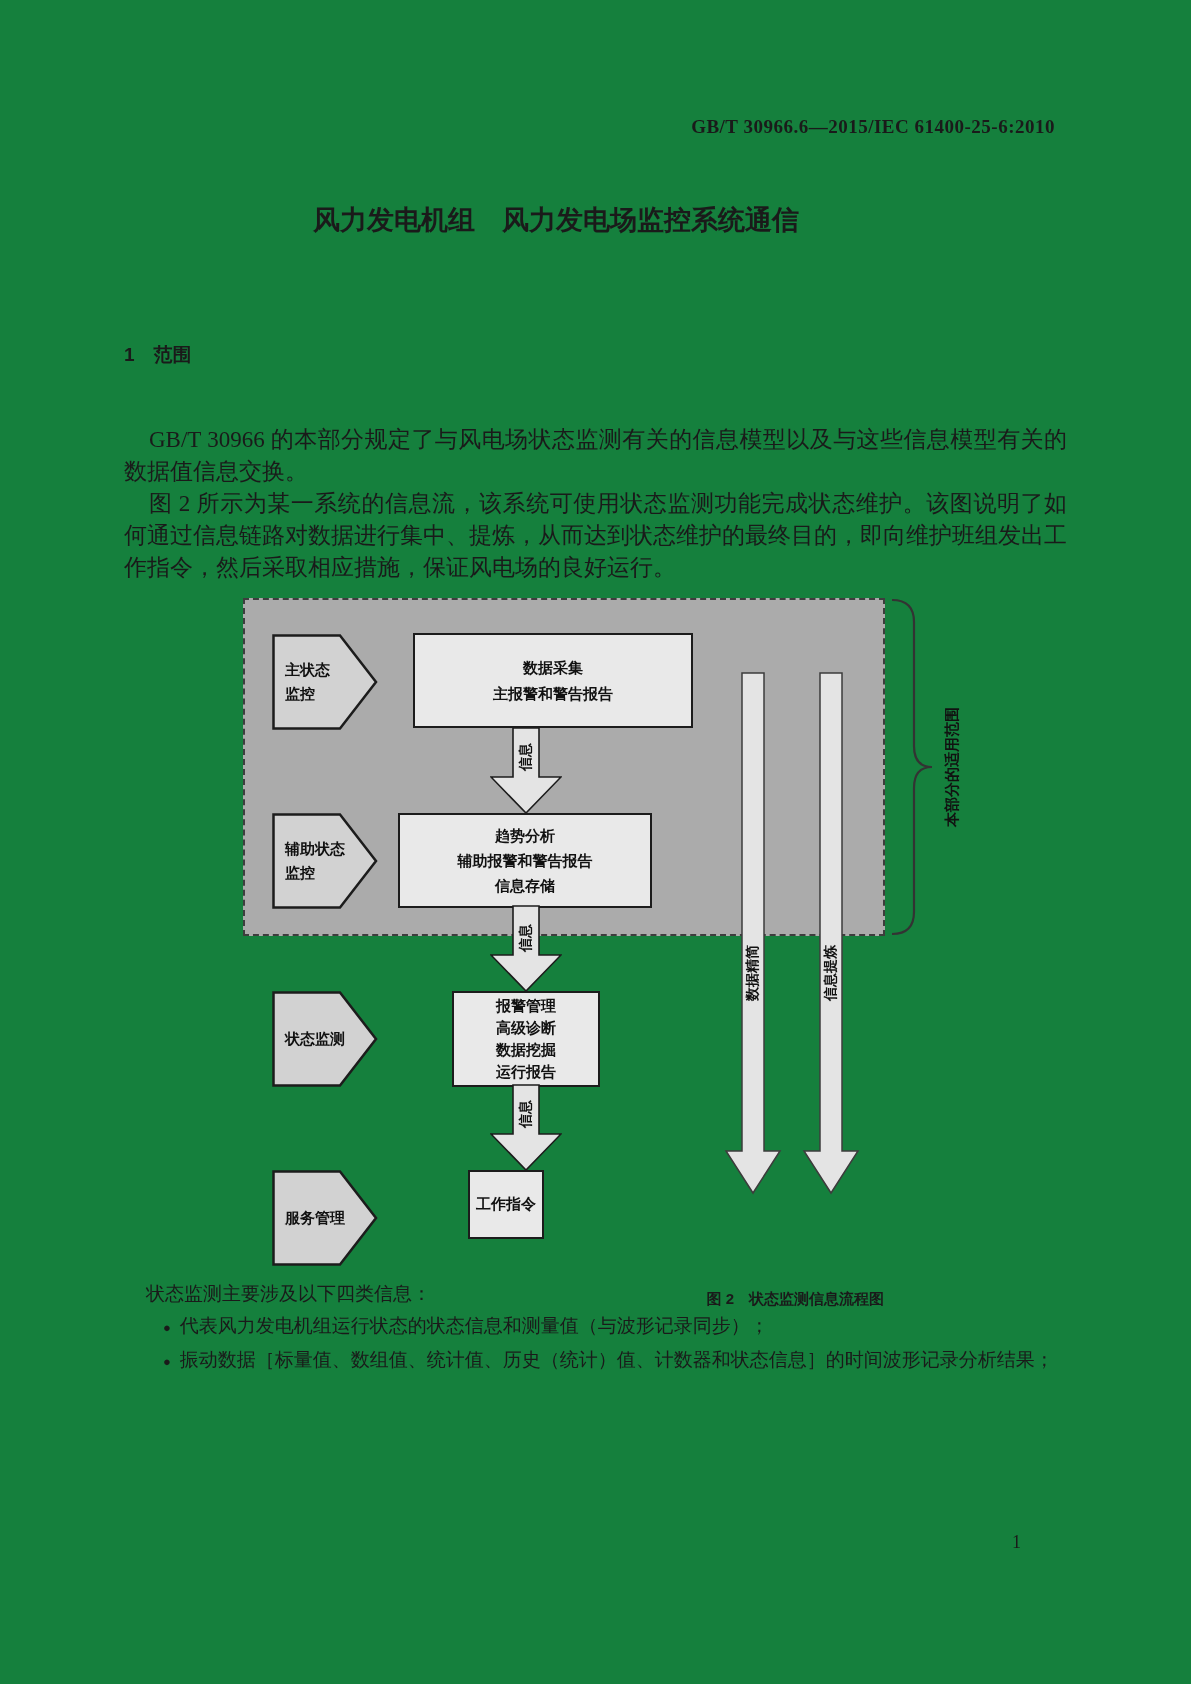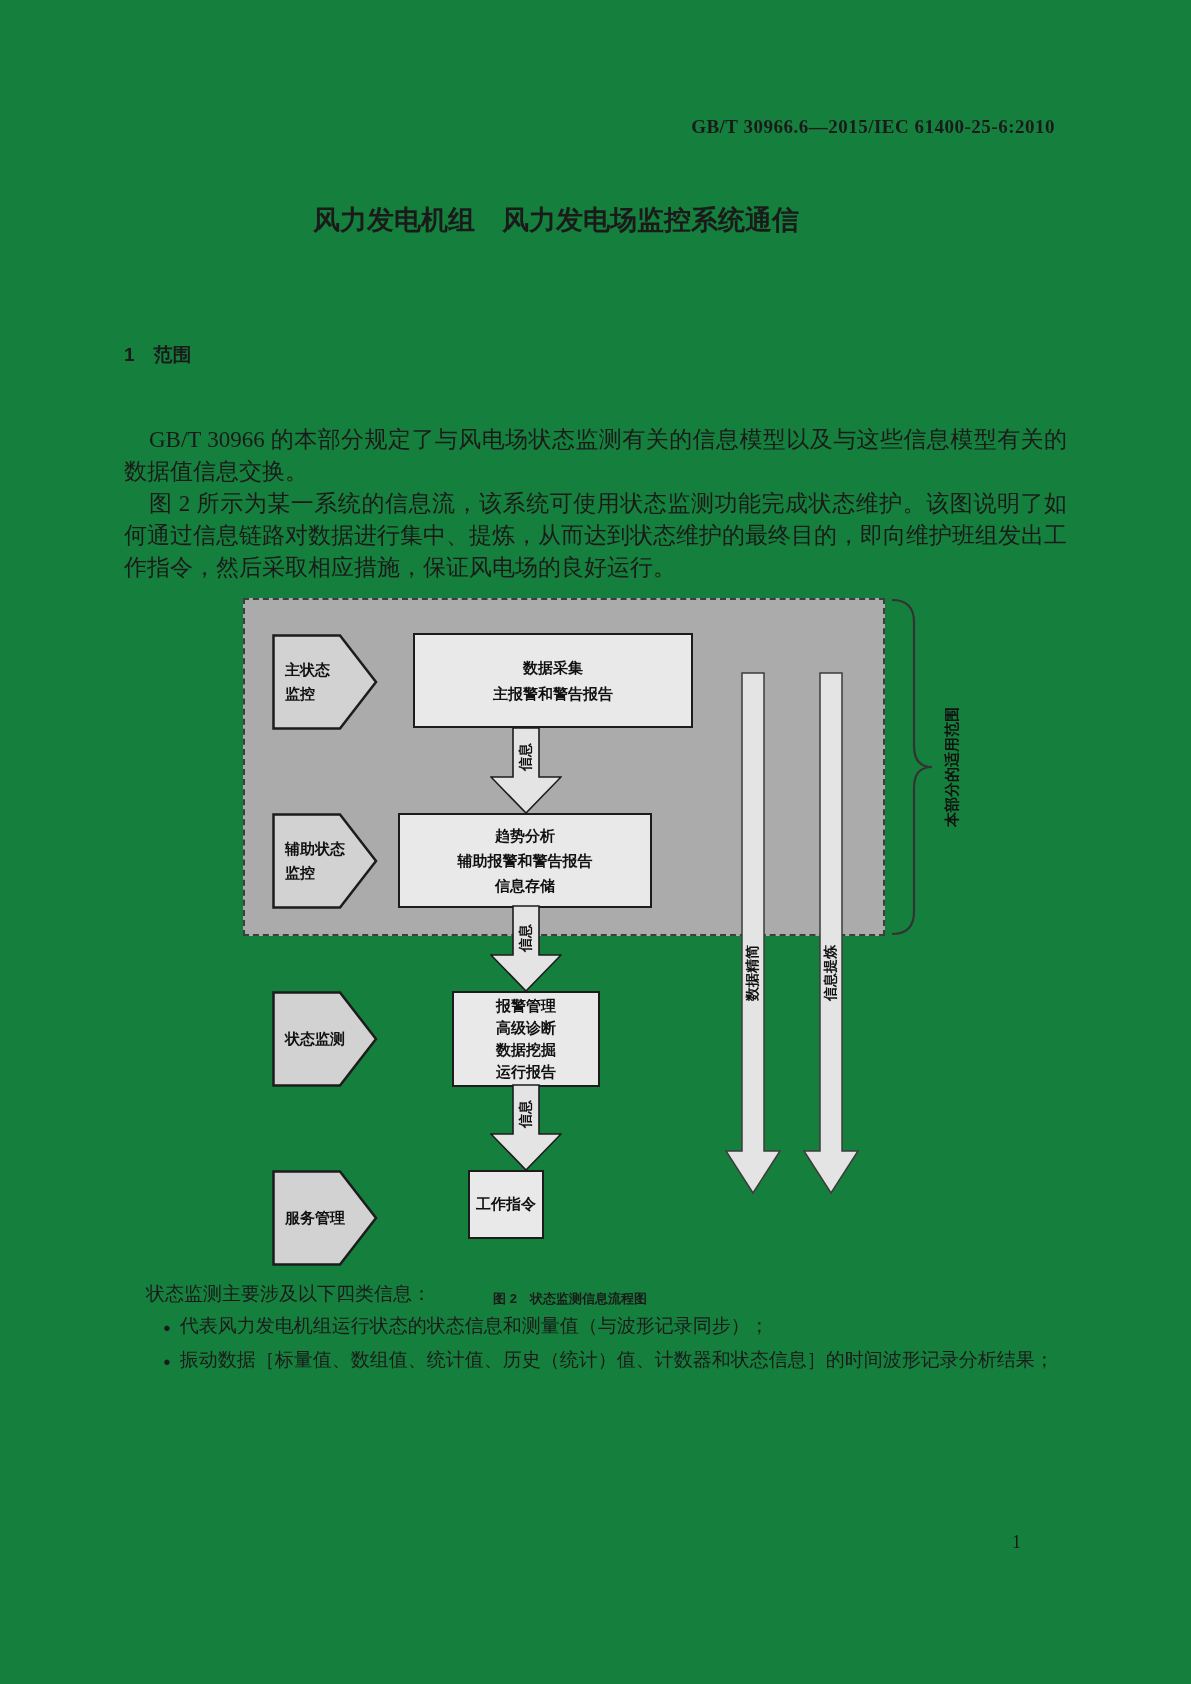--- a/index.html
+++ b/index.html
@@ -43,22 +43,22 @@
   .pent .ptxt { position:absolute; left:13px; top:0; height:96px; display:flex;
     flex-direction:column; justify-content:center; font-size:15px; line-height:24px; }
   .dbox { position:absolute; background:#e9e9e9; border:2.5px solid #1c1c1c;
     box-sizing:border-box; display:flex; flex-direction:column; justify-content:center;
     align-items:center; font-size:15px; z-index:3; text-align:center; }
   .flow-arrow { position:absolute; z-index:3; }
   .tall-arrow { position:absolute; z-index:2; }
   .vlabel { position:absolute; display:flex; align-items:center; justify-content:center;
     transform:rotate(-90deg); white-space:nowrap; font-size:14px; z-index:4; }
   .brace { position:absolute; left:888px; top:596px; z-index:2; }
-  .fig-caption { position:absolute; left:249px; top:1290px; width:642px; text-align:center;
-    font-family:"Liberation Sans","DejaVu Sans",sans-serif; font-weight:bold; font-size:13px; }
+  .fig-caption { position:absolute; left:242px; top:1290px; width:642px; text-align:right;
+    font-family:"Liberation Sans","DejaVu Sans",sans-serif; font-weight:bold; font-size:15px; }
 </style>
 </head>
 <body>
 
 <div class="page">
 
   <div class="doc-header">GB/T 30966.6—2015/IEC 61400-25-6:2010</div>
 
   <div class="doc-title">
     <div>风力发电机组　风力发电场监控系统通信</div>

